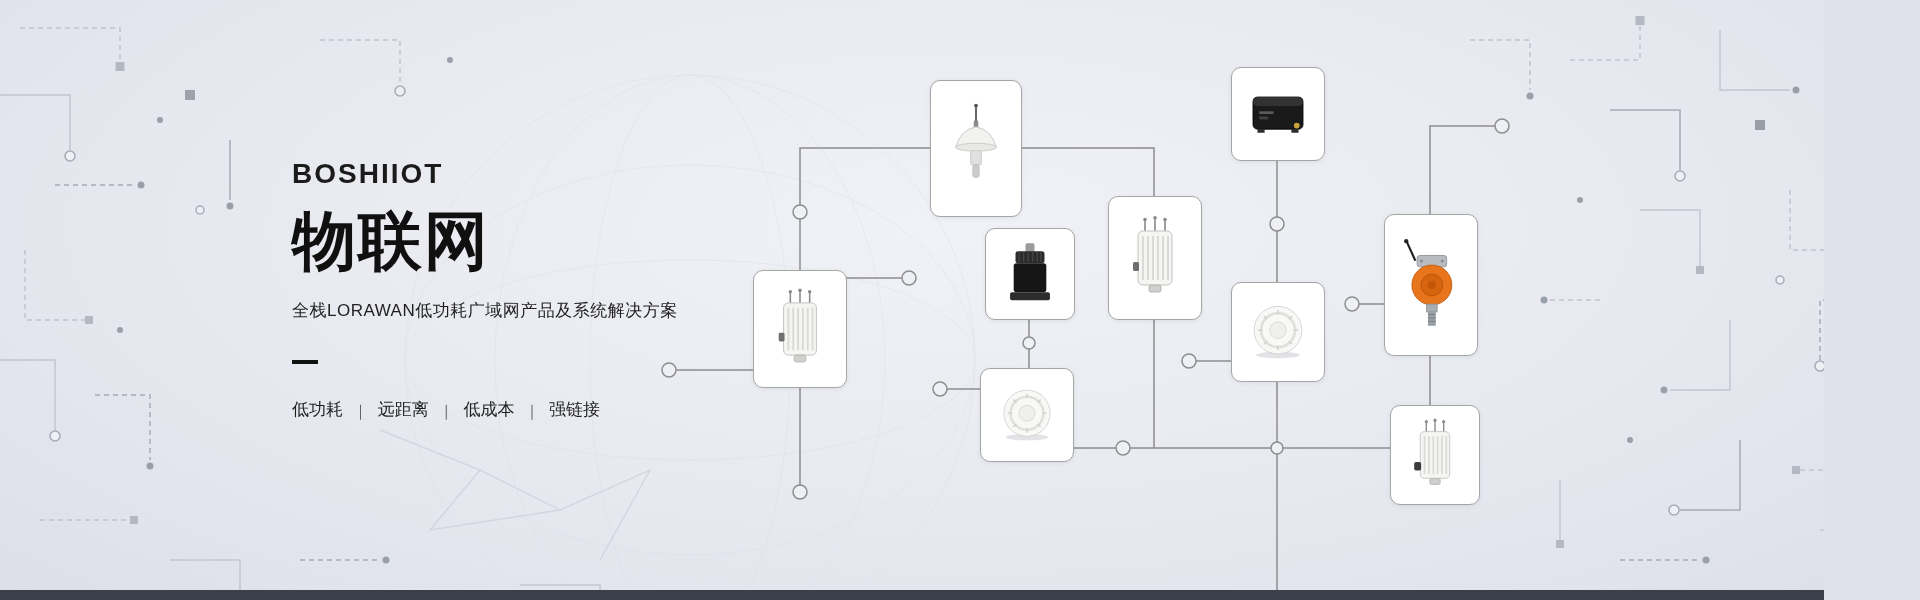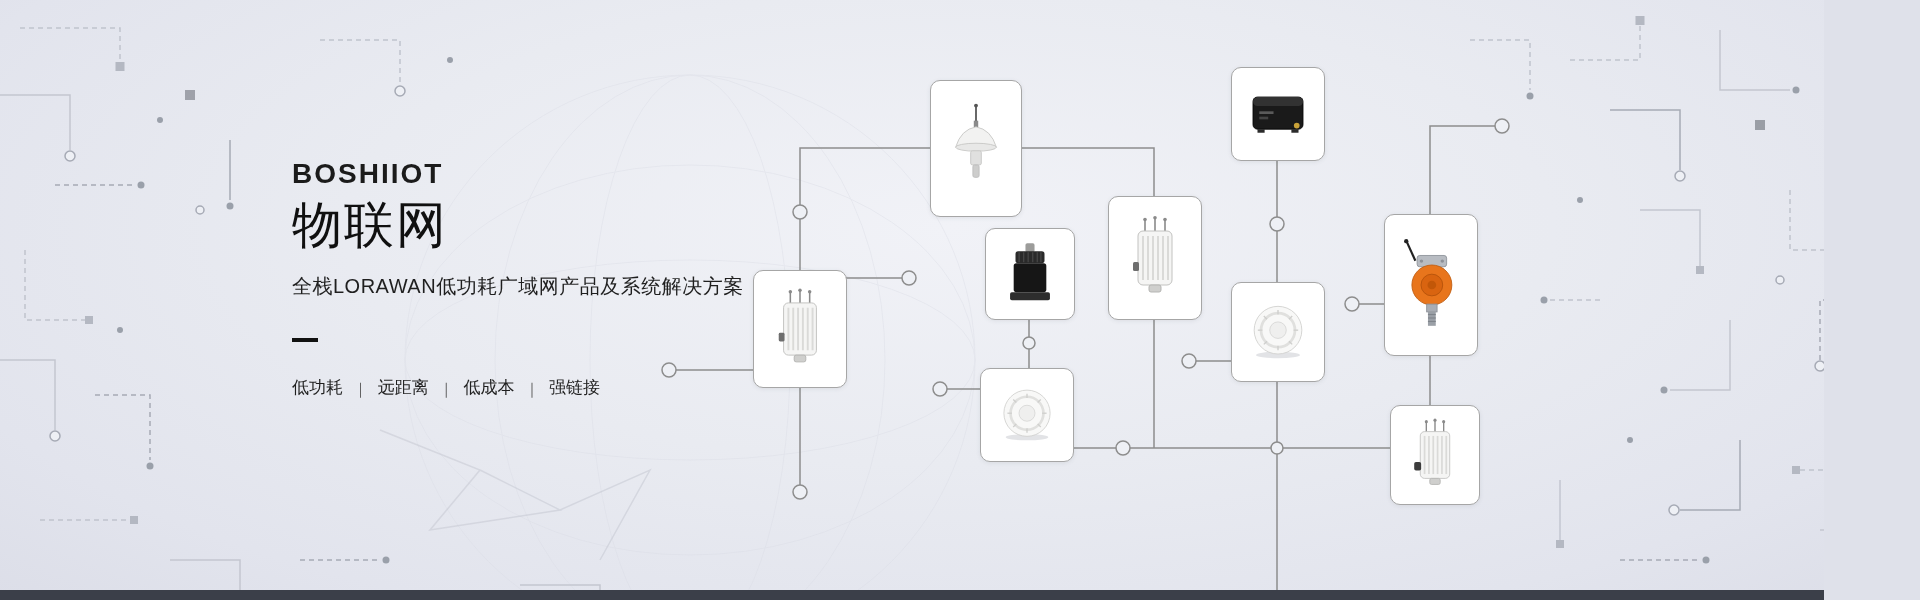--- a/index.html
+++ b/index.html
@@ -19,22 +19,22 @@
   .sq1{fill:#b4b8c2;}
   .sq2{fill:#8d9099;}
   .dot1{fill:#9aa0aa;}
   .hc{fill:#eef0f5;stroke:#a6aab5;stroke-width:1.5;}
   
   .cn{stroke:#8d8d8d;stroke-width:1.5;fill:none;}
   .node{fill:#eef0f5;stroke:#8d8d8d;stroke-width:1.5;}
   
   .hero-text{position:absolute;left:292px;top:158px;color:#1c1c1c;z-index:4;}
   .brand{font-size:28px;font-weight:bold;letter-spacing:2px;color:#1b1b1b;}
-  .big-title{font-size:50px;font-weight:normal;margin-top:2px;color:#101010;letter-spacing:2px;}
-  .subtitle{font-size:20px;margin-top:14px;color:#1f1f1f;letter-spacing:0.5px;}
+  .big-title{font-size:64px;font-weight:bold;margin-top:8px;color:#101010;letter-spacing:2px;}
+  .subtitle{font-size:17px;margin-top:14px;color:#1f1f1f;letter-spacing:0.5px;}
   .accent-dash{width:26px;height:4px;background:#111;margin-top:38px;}
   .features{font-size:17px;margin-top:34px;color:#1f1f1f;display:flex;align-items:flex-end;}
   .features .sep{margin:0 10px;color:#555;font-size:15px;}
   
   .card{
     position:absolute;background:#fff;border:1px solid #a6a6a6;border-radius:10px;
     box-shadow:0 1px 4px rgba(70,75,90,0.10);
     display:flex;align-items:center;justify-content:center;z-index:3;
   }
   .bottom-bar{position:absolute;left:0;bottom:0;width:1920px;height:10px;background:#3b3f49;z-index:5;}

